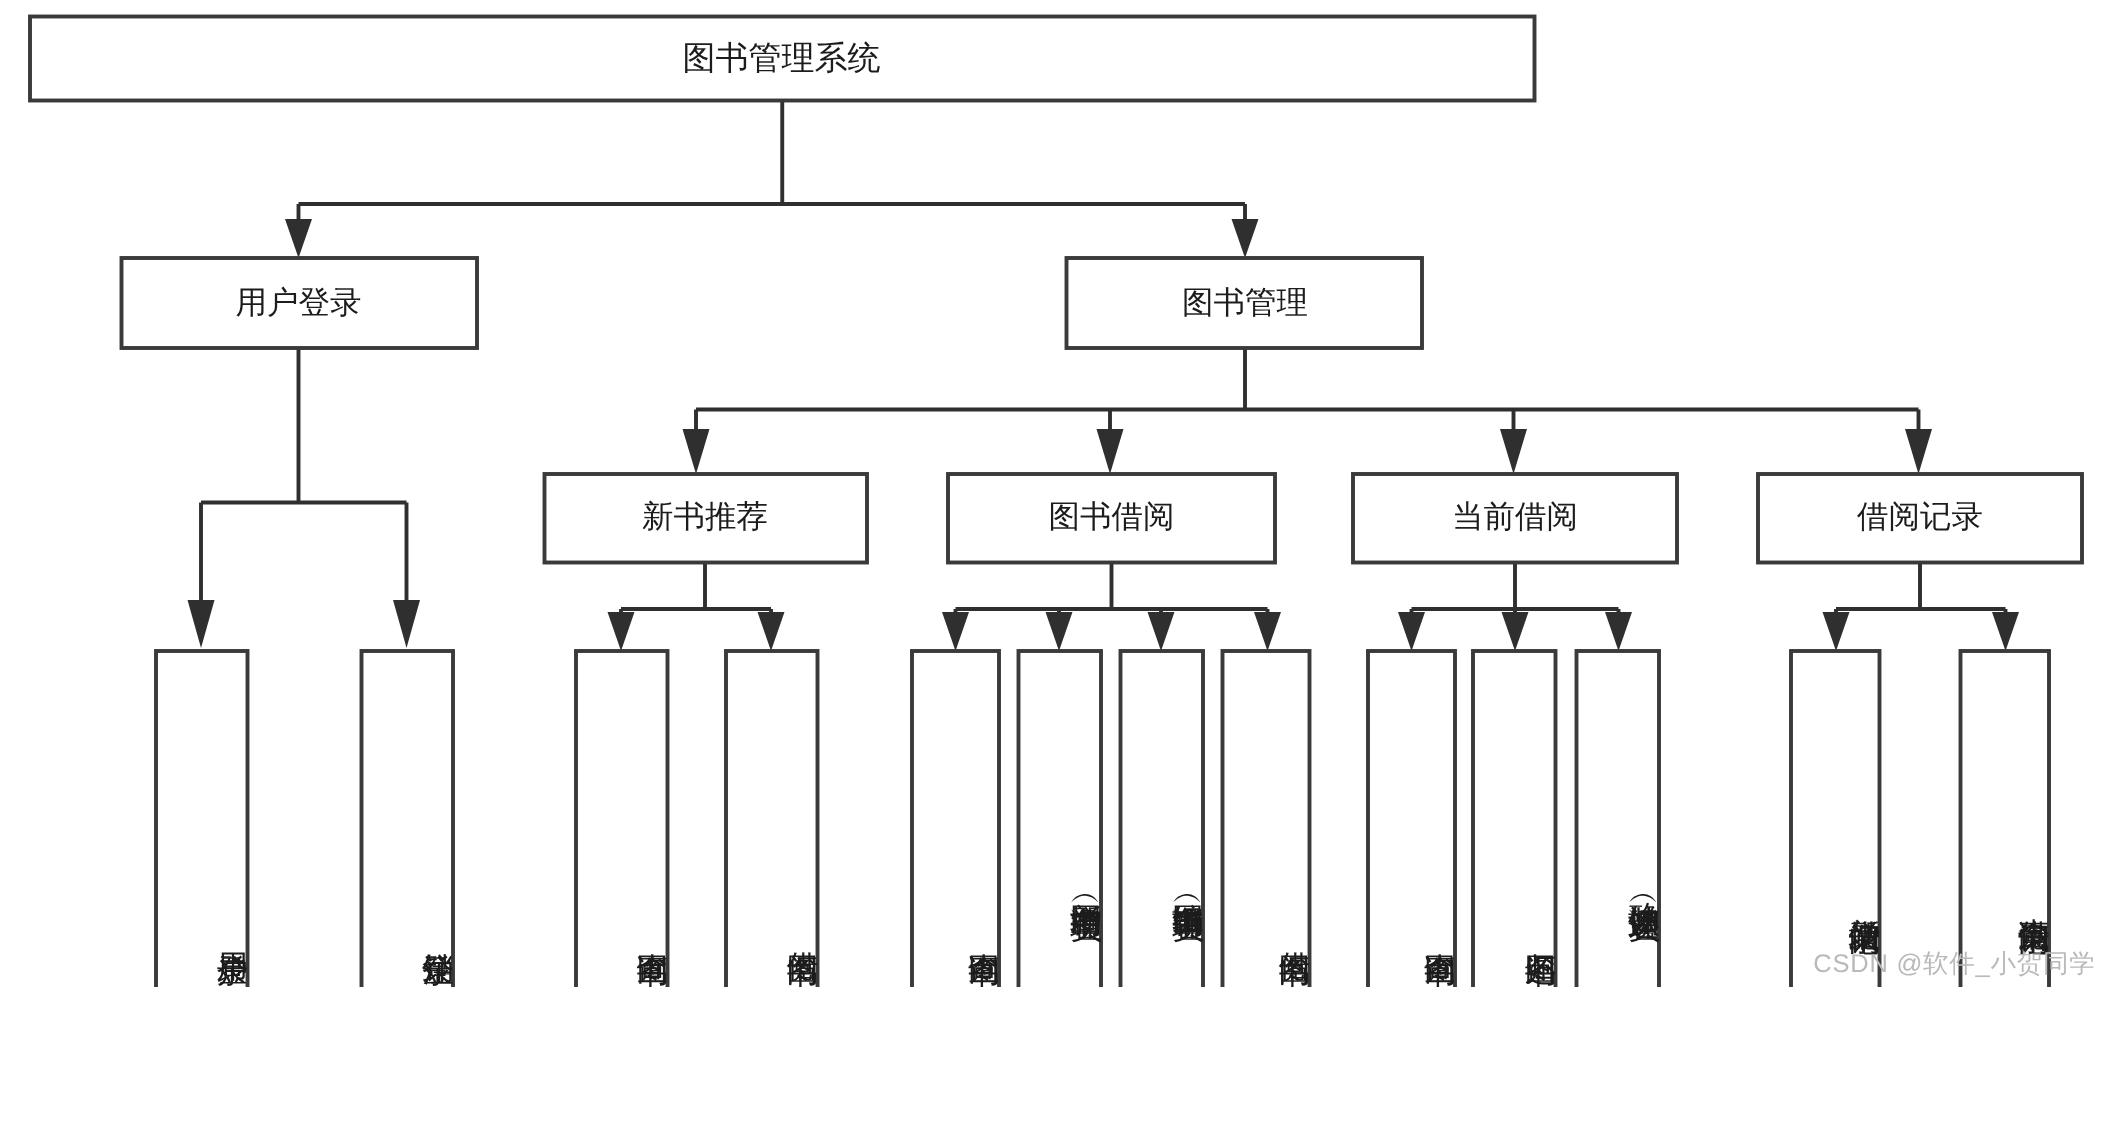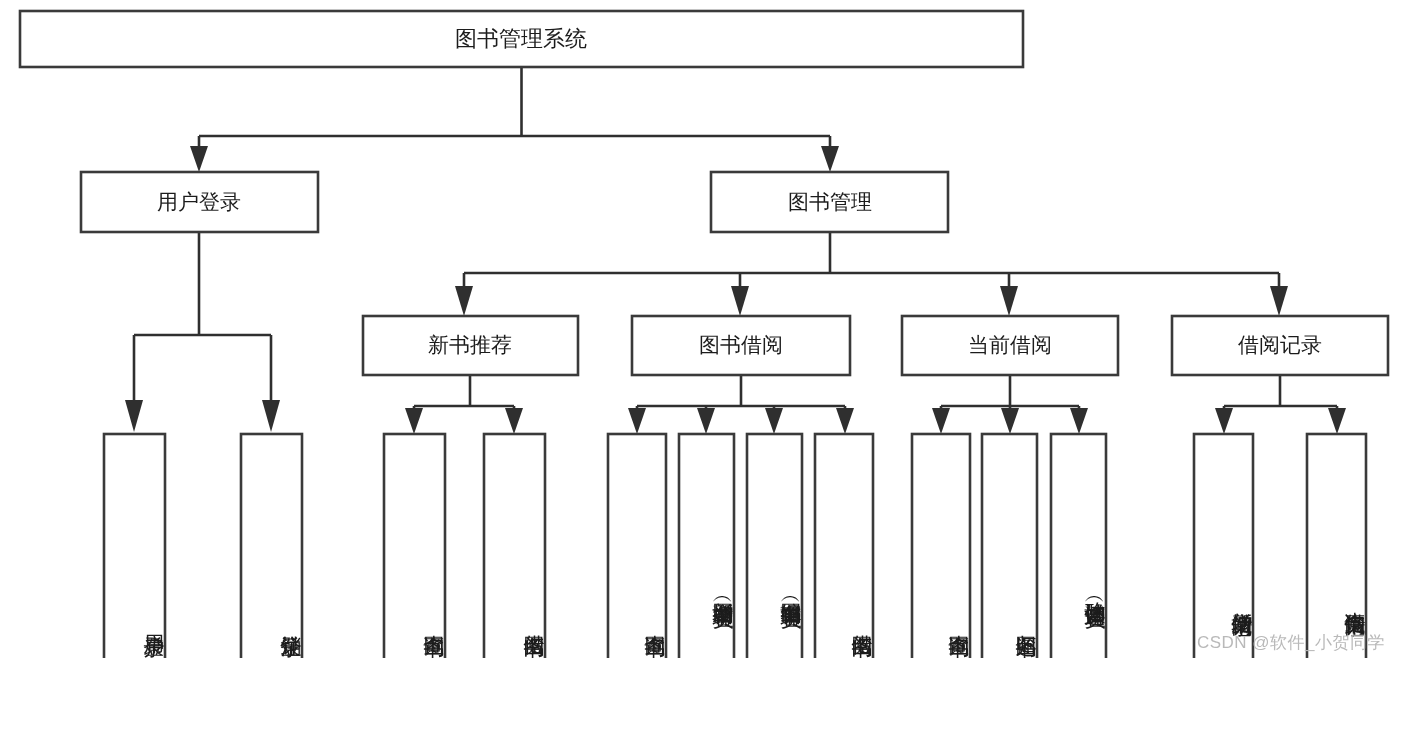--- a/index.html
+++ b/index.html
@@ -64,21 +64,21 @@
     text-orientation: upright;
     letter-spacing: 1px;
     white-space: nowrap;
     display: flex;
     align-items: flex-start;
     justify-content: center;
     pointer-events: none;
   }
   #watermark {
     position: absolute;
-    right: 20px;
+    right: 8px;
     bottom: 4px;
     font-family: "Liberation Sans", "DejaVu Sans", sans-serif;
     font-size: 17px;
     color: #b9b9b9;
     letter-spacing: 0.5px;
     white-space: nowrap;
   }
 </style>
 </head>
 <body>

